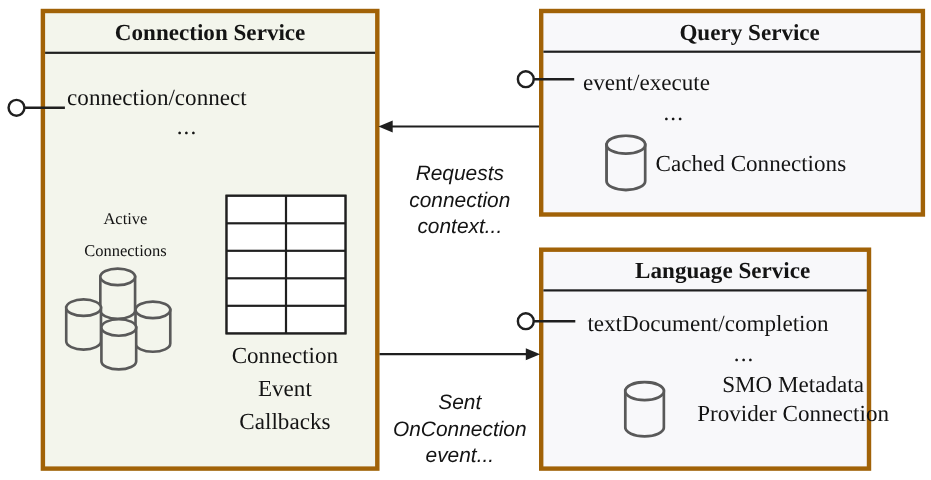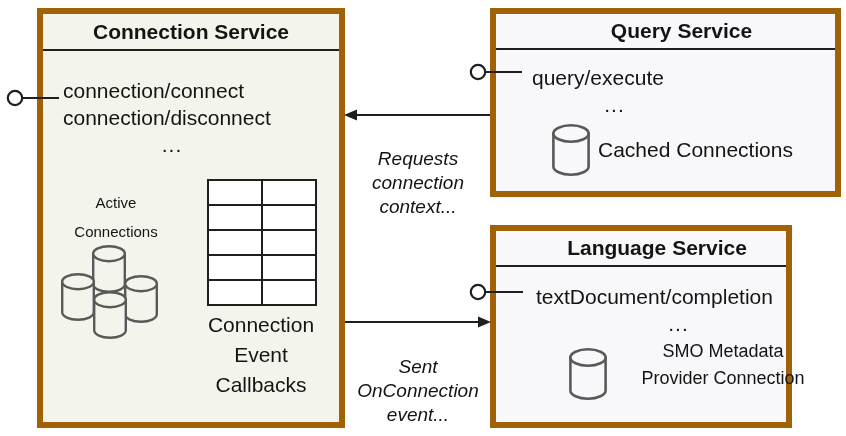--- a/index.html
+++ b/index.html
@@ -1,19 +1,19 @@
 <!DOCTYPE html>
 <html><head>
 <meta charset="utf-8">
 <style>
   html,body{margin:0;padding:0;background:#ffffff;}
   body{font-family:"Liberation Sans","DejaVu Sans",sans-serif;color:#141414;}
   .canvas{position:relative;width:846px;height:436px;background:#ffffff;overflow:hidden;}
 
-  .svc-box{position:absolute;border:6px solid #a16207;box-sizing:border-box;}
+  .svc-box{position:absolute;border:4px solid #a16207;box-sizing:border-box;font-family:Liberation Serif, serif;}
   .conn-box{left:37px;top:8px;width:308px;height:420px;background:#f3f5ec;}
   .query-box{left:490px;top:8px;width:351px;height:189px;background:#f8f8fa;}
   .lang-box{left:490px;top:225px;width:302px;height:203px;background:#f8f8fa;}
 
   .box-header{height:35px;border-bottom:2px solid #1f1f1f;display:flex;align-items:center;justify-content:center;
               font-weight:bold;font-size:21px;}
   .query-box .box-header,.lang-box .box-header{height:34px;padding-left:32px;}
 
   .methods{position:absolute;font-size:21px;line-height:27px;}
   .conn-methods{left:20px;top:63px;width:218px;}
@@ -28,40 +28,39 @@
   .cluster-svg{position:absolute;left:17px;top:230px;}
 
   .callback-table{position:absolute;left:164px;top:165px;width:110px;height:127px;
                   display:grid;grid-template-columns:1fr 1fr;grid-template-rows:repeat(5,1fr);
                   gap:2px;background:#1f1f1f;border:2px solid #1f1f1f;box-sizing:border-box;}
   .callback-table .cell{background:#ffffff;}
   .callback-label{position:absolute;left:148px;top:296px;width:140px;font-size:21px;line-height:30px;}
 
   .cyl-icon{position:absolute;}
   .cached-label{position:absolute;left:102px;top:124px;font-size:21px;}
-  .smo-label{position:absolute;left:112px;top:107px;width:230px;font-size:18px;line-height:27px;}
+  .smo-label{position:absolute;left:112px;top:107px;width:230px;font-size:21px;line-height:27px;}
 
   .flow-label{position:absolute;width:136px;text-align:center;font-style:italic;font-size:19px;line-height:24px;margin-top:20px;}
   .requests-label{left:350px;top:127px;}
   .sent-label{left:350px;top:335px;}
 
   .overlay{position:absolute;left:0;top:0;pointer-events:none;z-index:5;}
 </style>
 </head>
 <body>
 
 <div class="canvas">
 
   <div class="svc-box conn-box">
     <div class="box-header">
       <span>Connection Service</span>
     </div>
     <div class="methods conn-methods">
       <div>connection/connect</div>
-      <div>connection/disconnect</div>
       <div class="ellipsis-line">...</div>
     </div>
 
     <div class="active-label center preline">Active
 Connections</div>
 
     <svg class="cluster-svg" width="100" height="98" viewBox="0 0 100 98">
       <g transform="translate(32,1)" stroke="#595959" stroke-width="2.4" fill="#f3f5ec">
         <path d="M1.2,8.7 v30.6 a15.8,7.5 0 0 0 31.6,0 V8.7 z"></path>
         <ellipse cx="17" cy="8.7" rx="15.8" ry="7.5"></ellipse>
@@ -95,21 +94,21 @@
     <div class="callback-label center preline">Connection
 Event
 Callbacks</div>
   </div>
 
   <div class="svc-box query-box">
     <div class="box-header">
       <span>Query Service</span>
     </div>
     <div class="methods query-methods">
-      <div>query/execute</div>
+      <div>event/execute</div>
       <div class="ellipsis-line">...</div>
     </div>
     <svg class="cyl-icon" style="left:56px;top:110px;" width="38" height="54" viewBox="0 0 38 54">
       <g stroke="#595959" stroke-width="2.6" fill="#f8f8fa">
         <path d="M1.4,9.5 v33 a17.6,8.2 0 0 0 35.2,0 V9.5 z"></path>
         <ellipse cx="19" cy="9.5" rx="17.6" ry="8.2"></ellipse>
       </g>
     </svg>
     <div class="cached-label">Cached Connections</div>
   </div>

